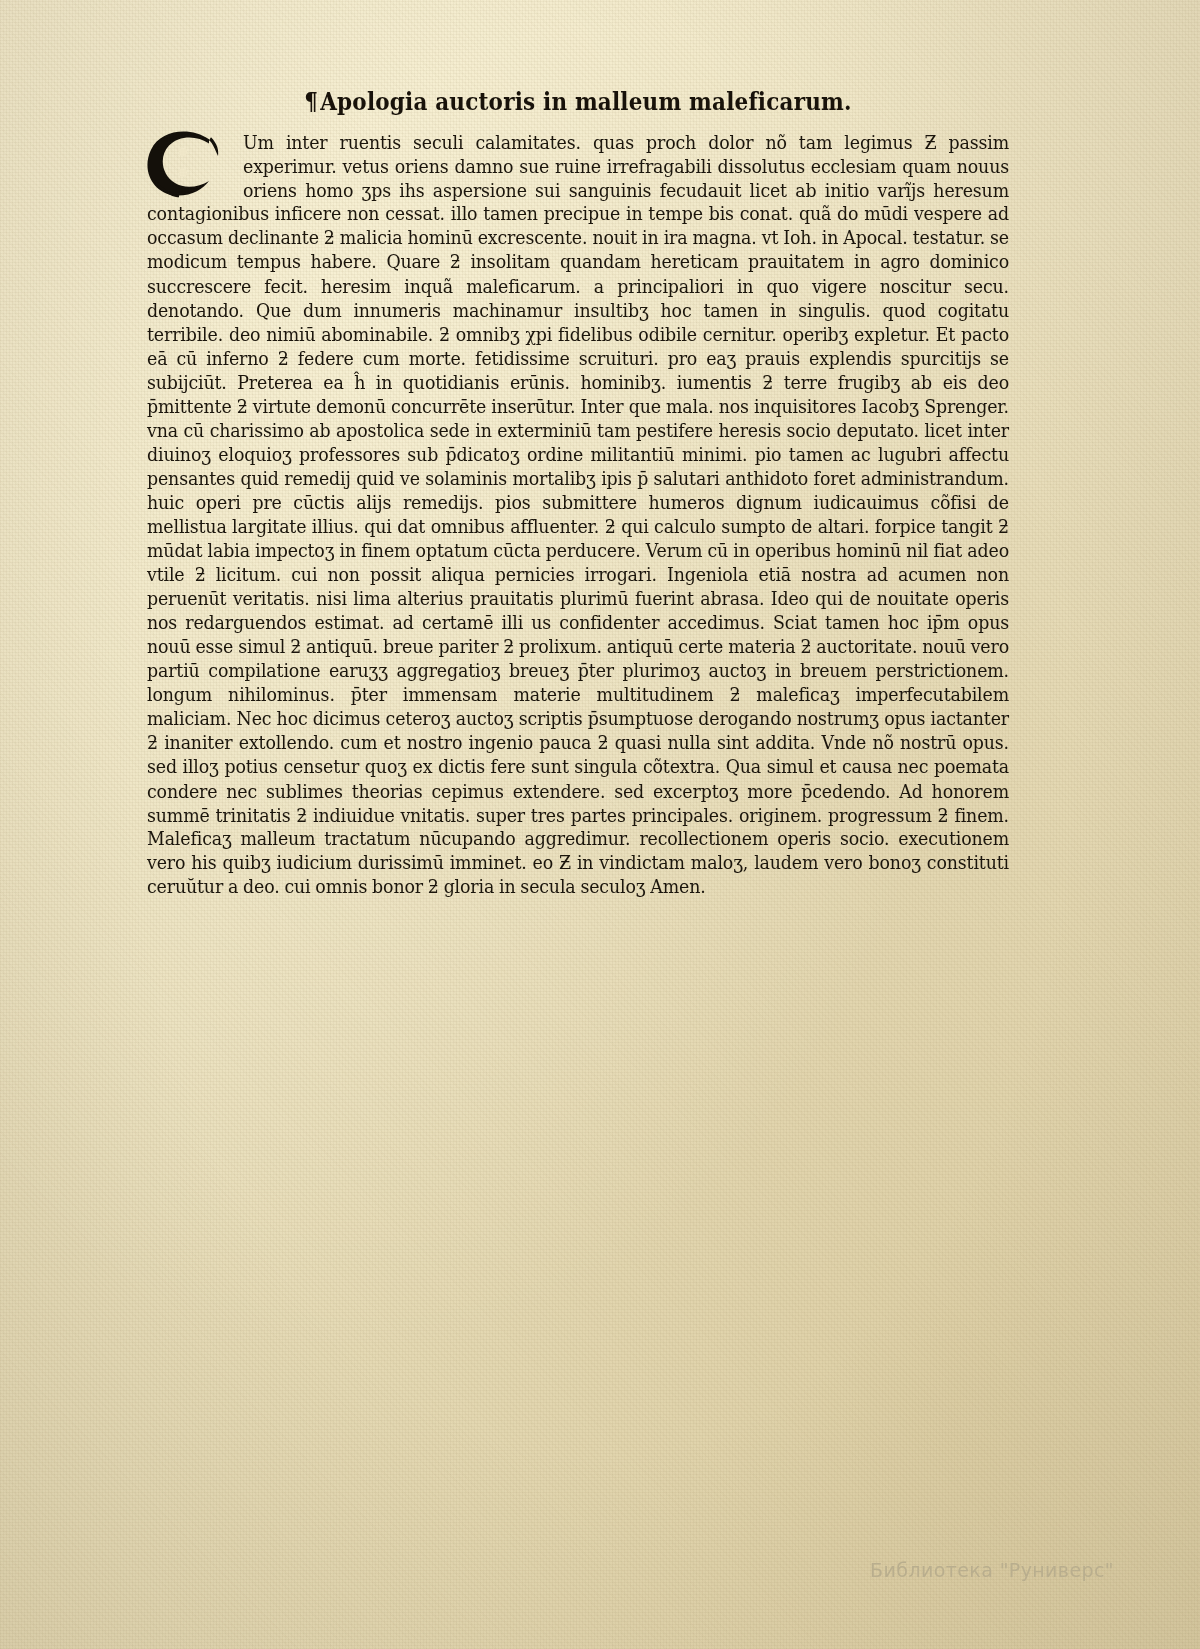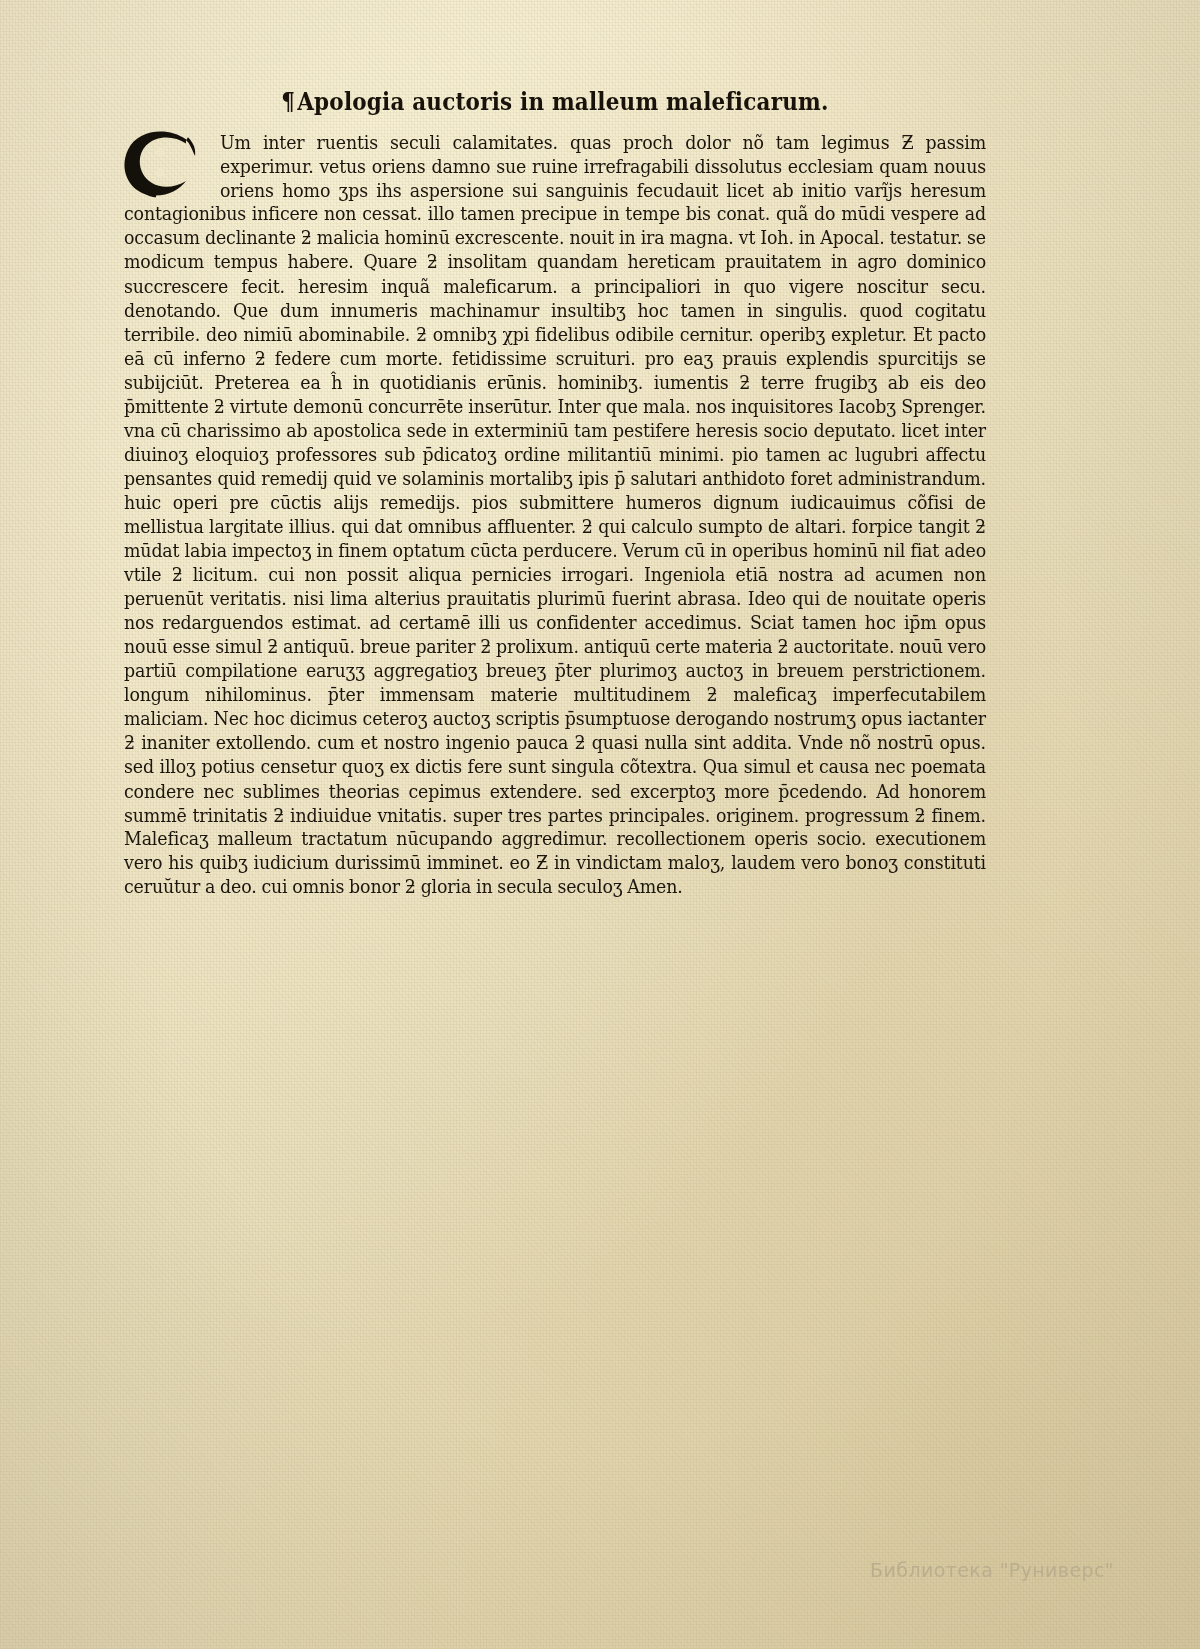--- a/index.html
+++ b/index.html
@@ -41,21 +41,21 @@
   #page {
     position: relative;
     z-index: 2;
     width: 1200px;
     height: 1649px;
   }
 
   
   .text-column {
     position: absolute;
-    left: 124px;
+    left: 147px;
     top: 88px;
     width: 862px;
   }
 
   #heading {
     font-family: "DejaVu Serif", serif;
     font-weight: bold;
     font-size: 21.5px;
     letter-spacing: 0.2px;
     color: #18120a;

